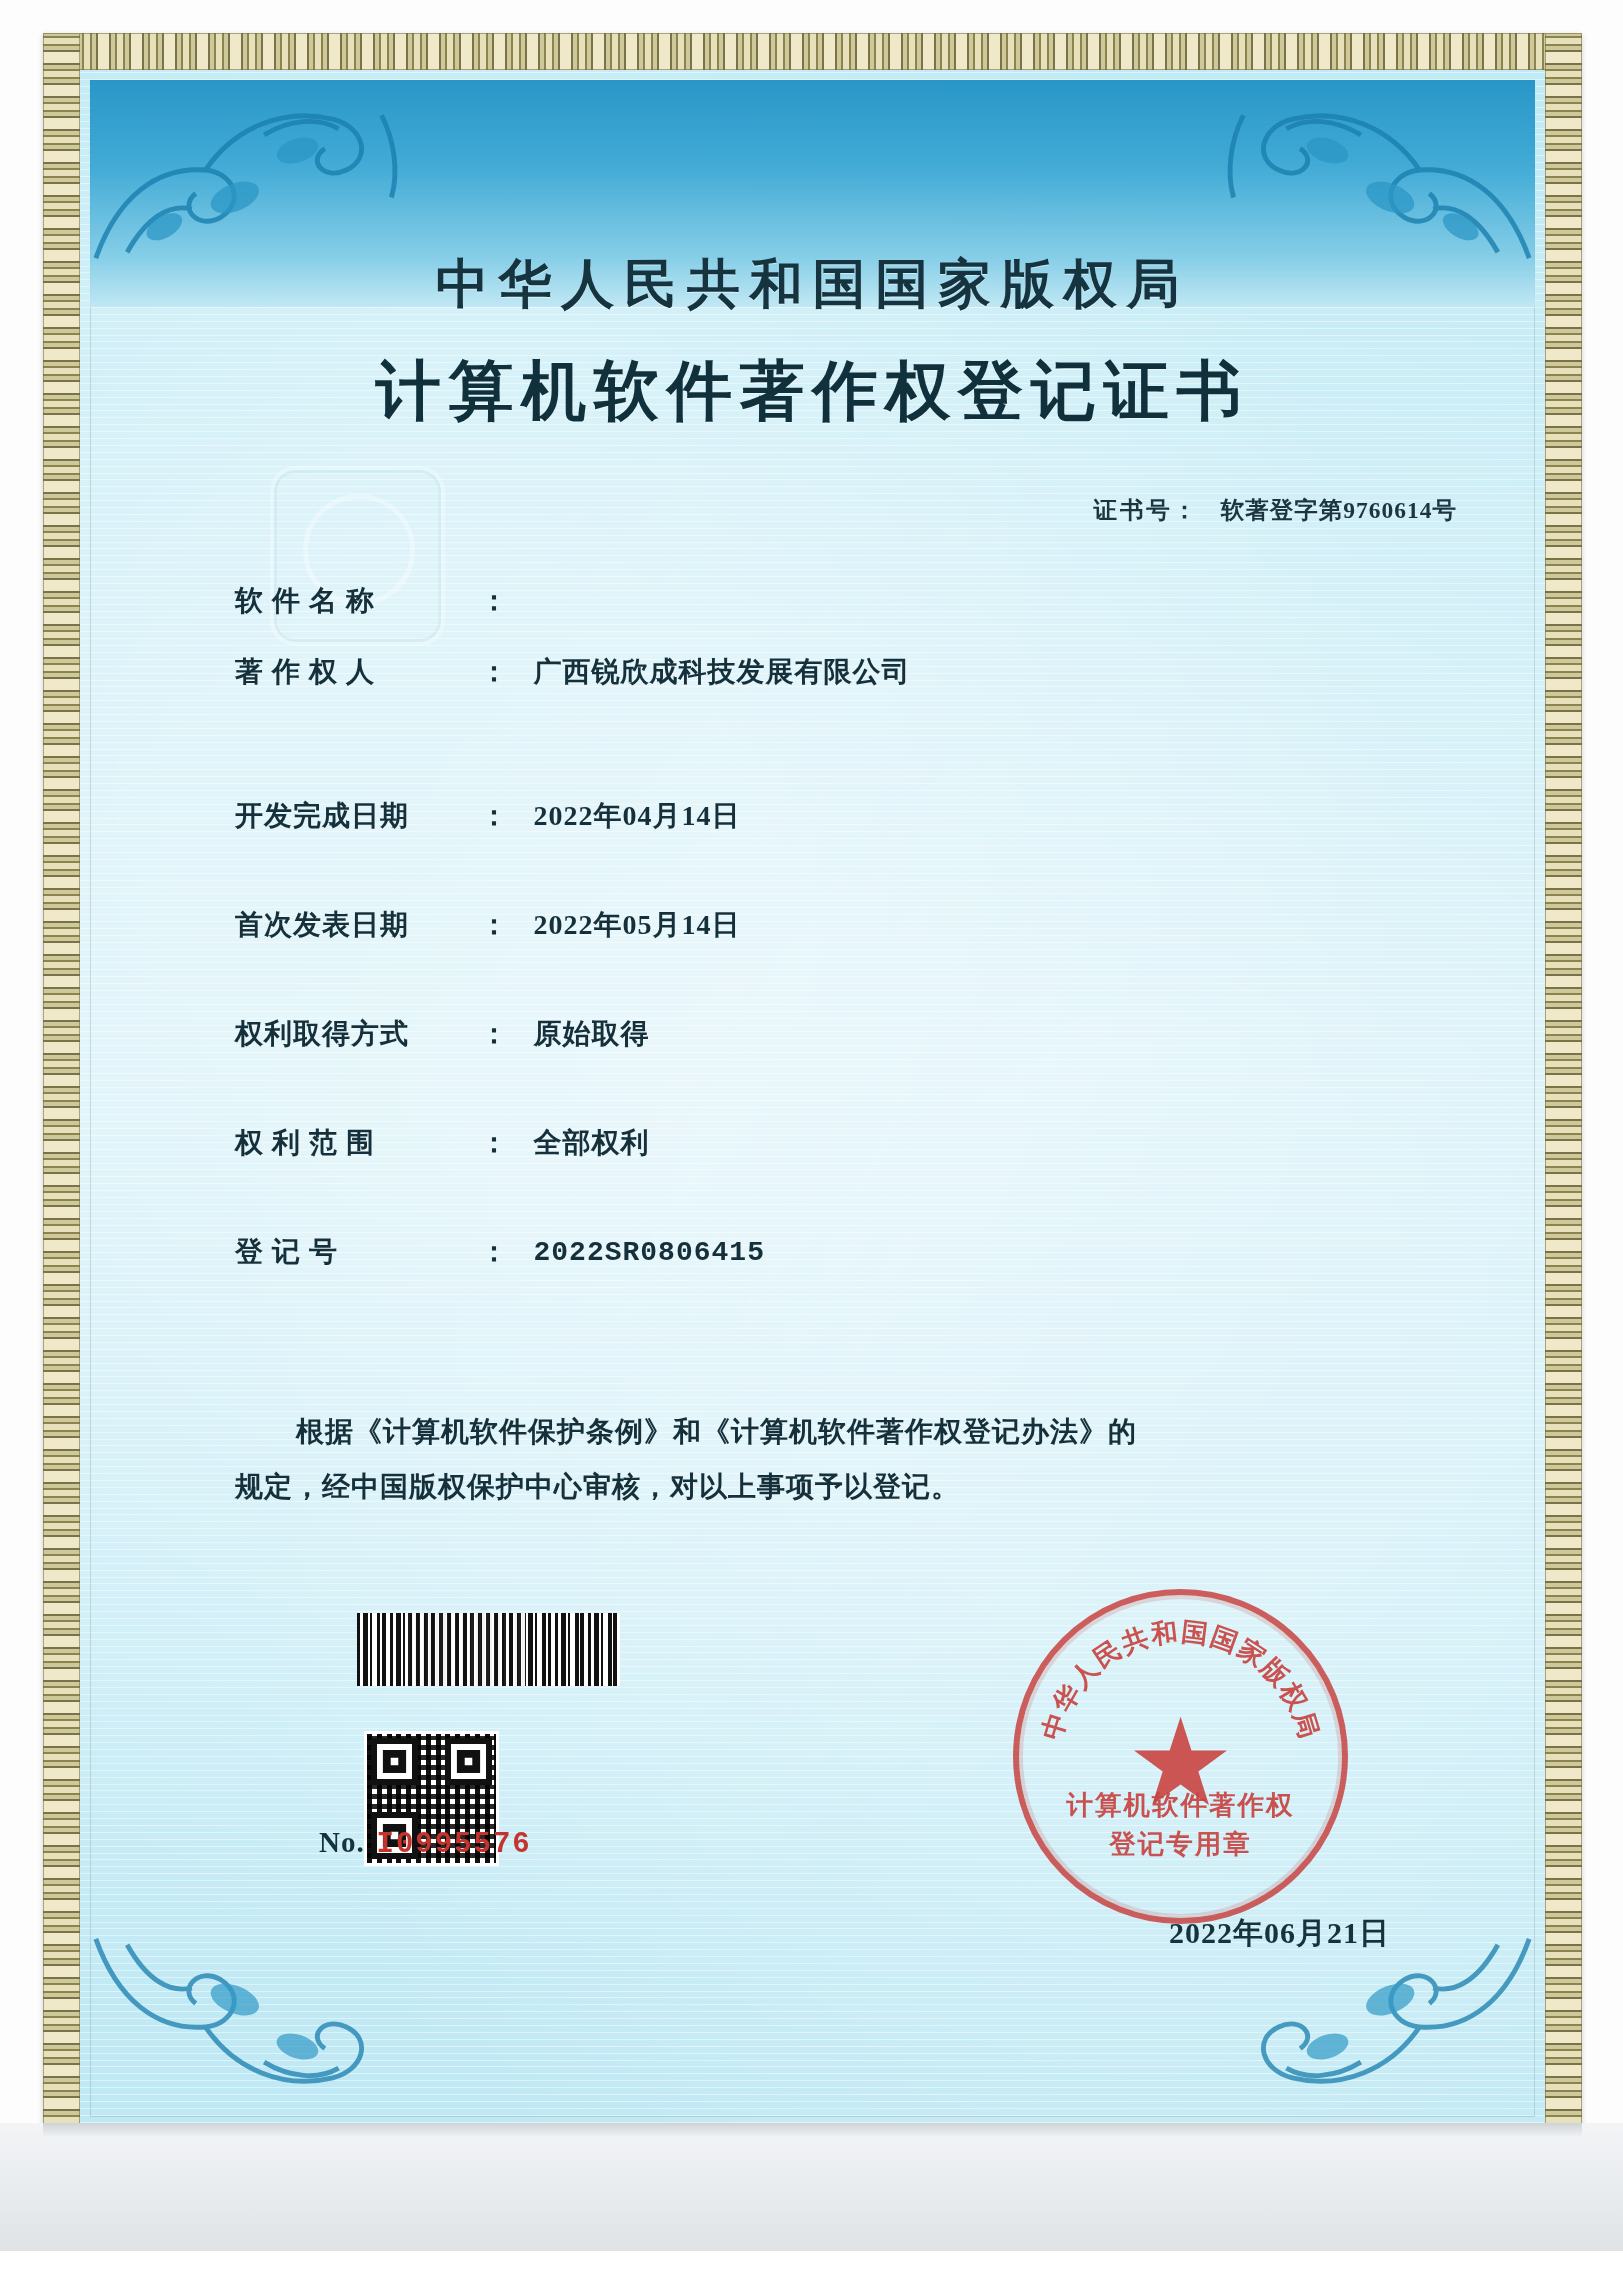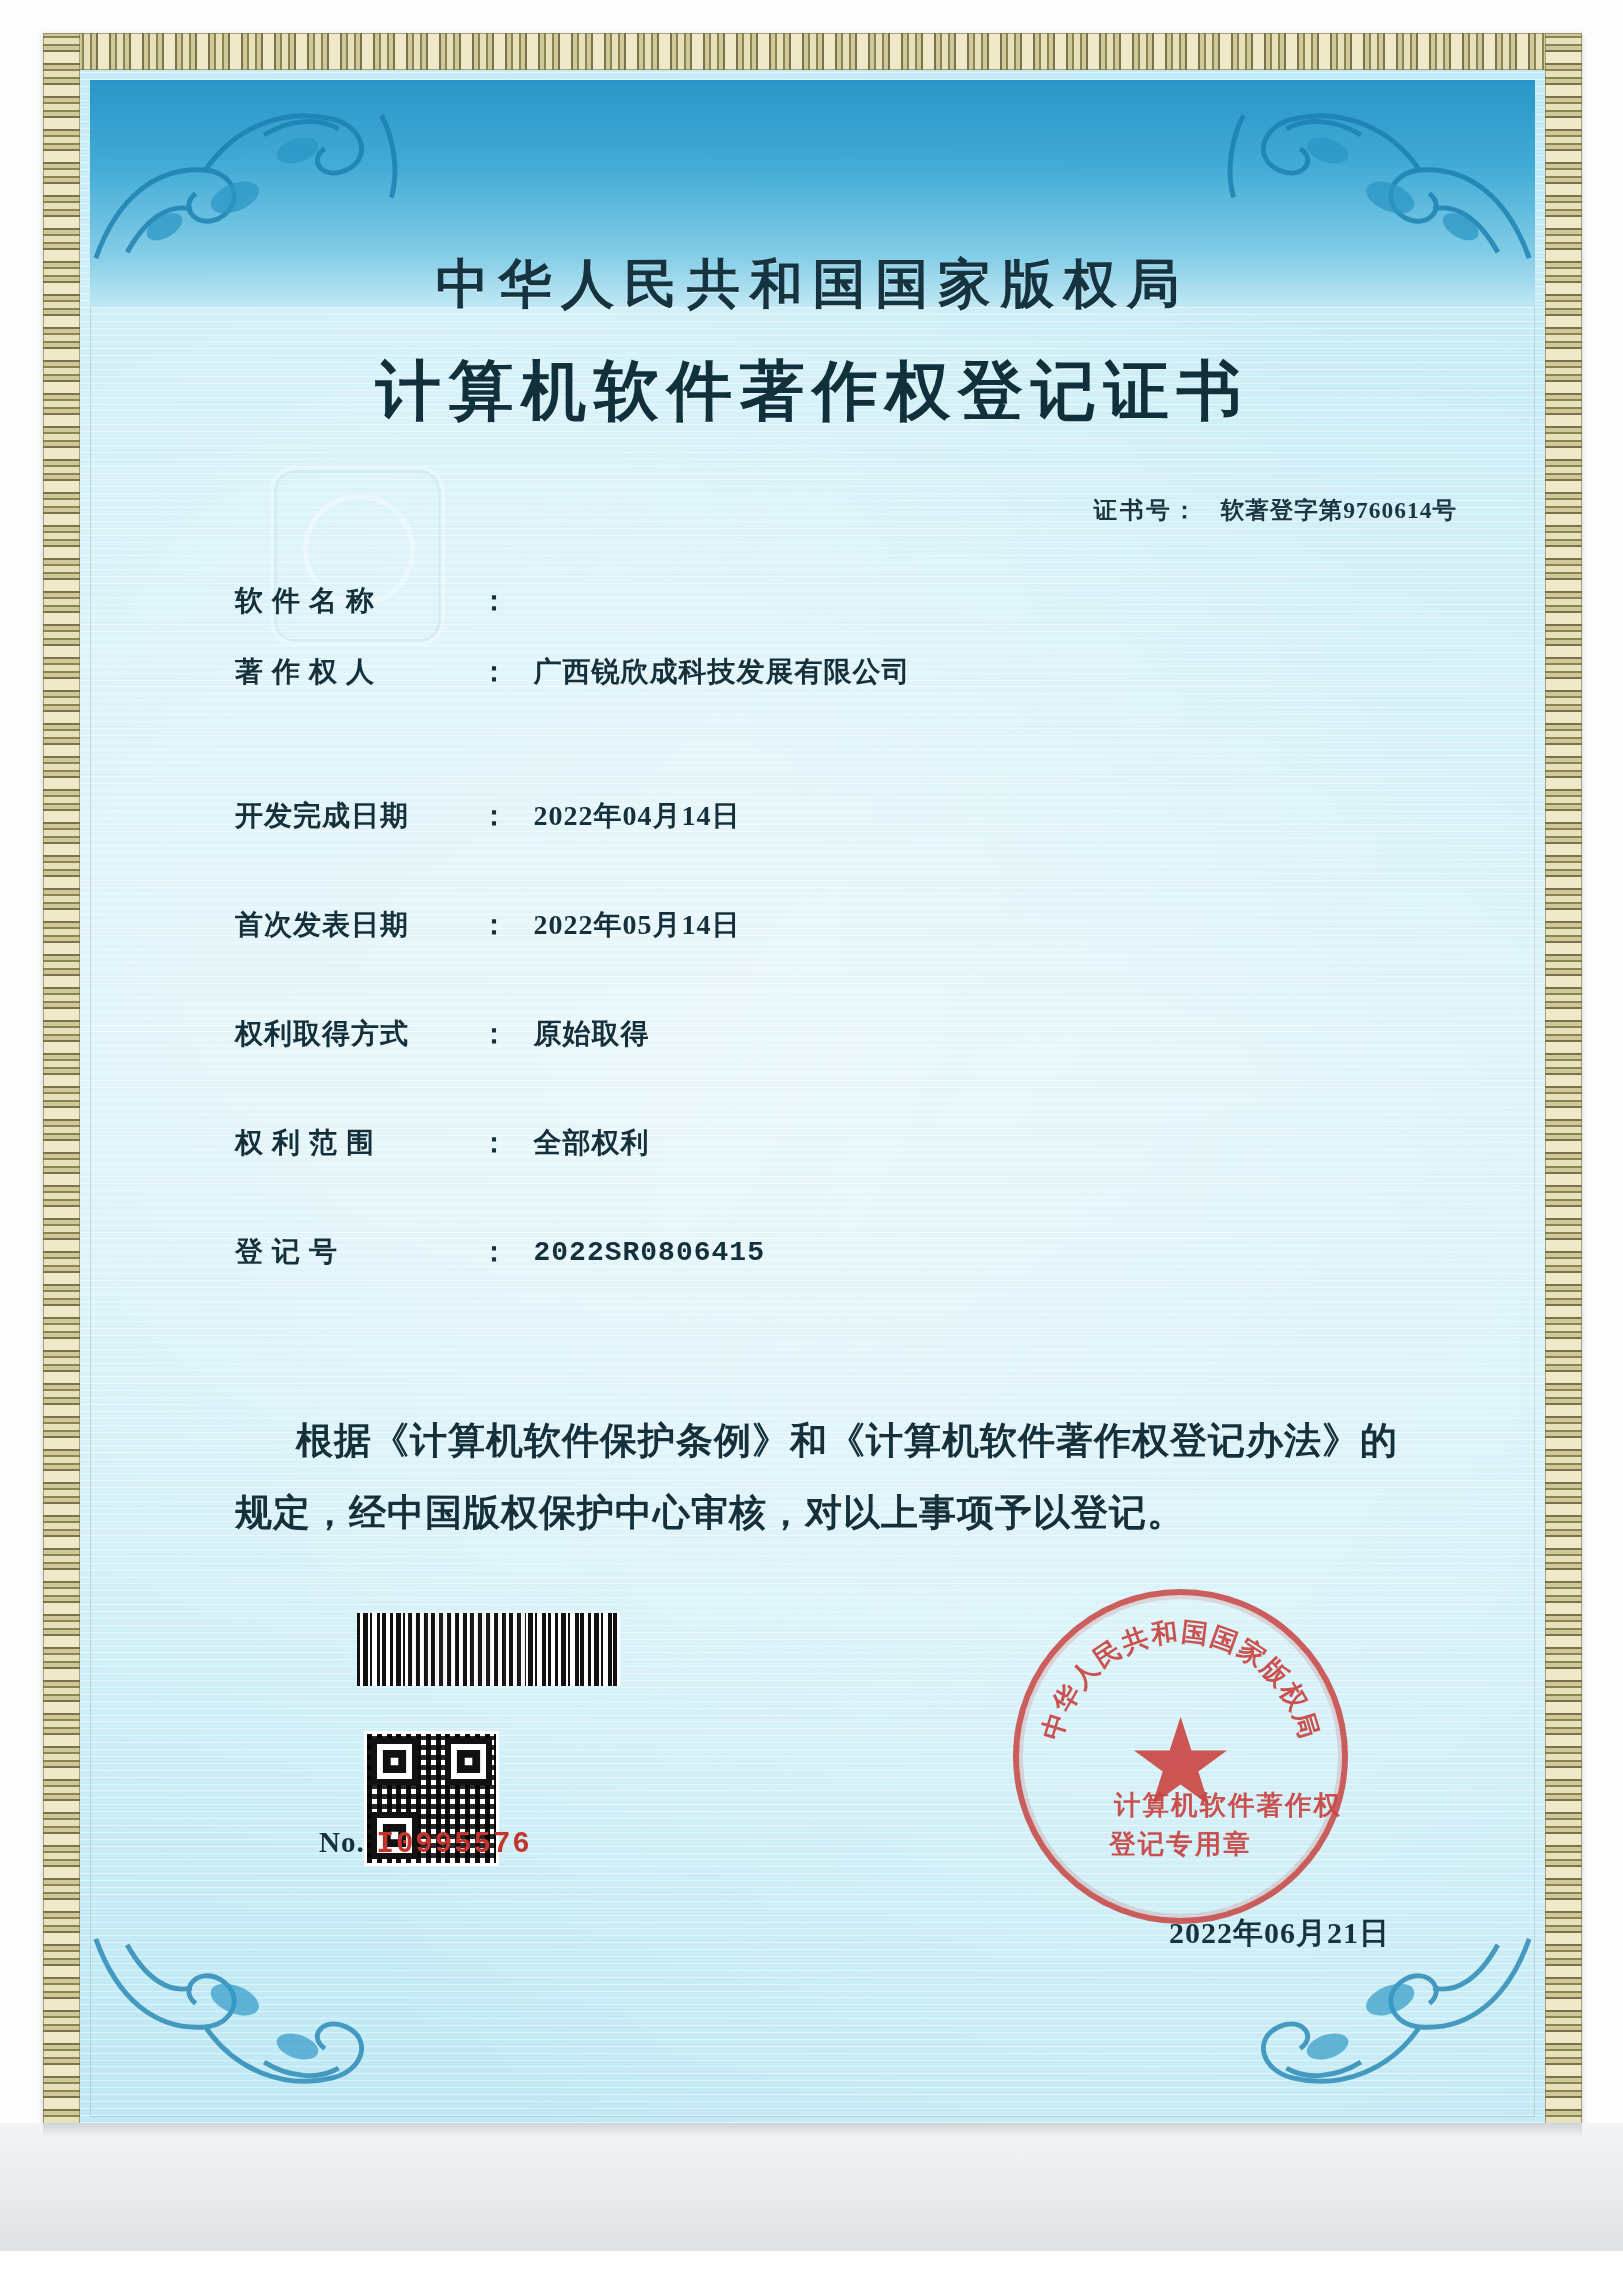--- a/index.html
+++ b/index.html
@@ -207,21 +207,21 @@
   .row.gap-xl { margin-bottom: 106px; }
 
   .mono { font-family: "Liberation Mono", "DejaVu Sans Mono", monospace; }
 
   
   .statement {
     position: absolute;
     left: 192px;
     top: 1372px;
     width: 1225px;
-    font-size: 37px;
+    font-size: 28px;
     font-weight: 700;
     color: #15303a;
     line-height: 1.95;
     letter-spacing: 1px;
   }
   .statement p { margin: 0; }
   .statement .indent { text-indent: 61px; }
 
   
   .barcode {
@@ -340,21 +340,21 @@
   .seal .bottom-line1,
   .seal .bottom-line2 {
     position: absolute;
     width: 100%;
     text-align: center;
     color: rgba(198, 44, 40, 0.92);
     font-size: 26.5px;
     font-weight: 700;
     letter-spacing: 2px;
   }
-  .seal .bottom-line1 { top: 192px; text-align: right; }
+  .seal .bottom-line1 { top: 192px; }
   .seal .bottom-line2 { top: 231px; }
 
   
   .scan-strip {
     position: absolute;
     left: 0;
     bottom: 0;
     width: 1623px;
     height: 128px;
     background: linear-gradient(180deg, #f2f4f6 0%, #e9ecef 52%, #dfe3e6 100%);

